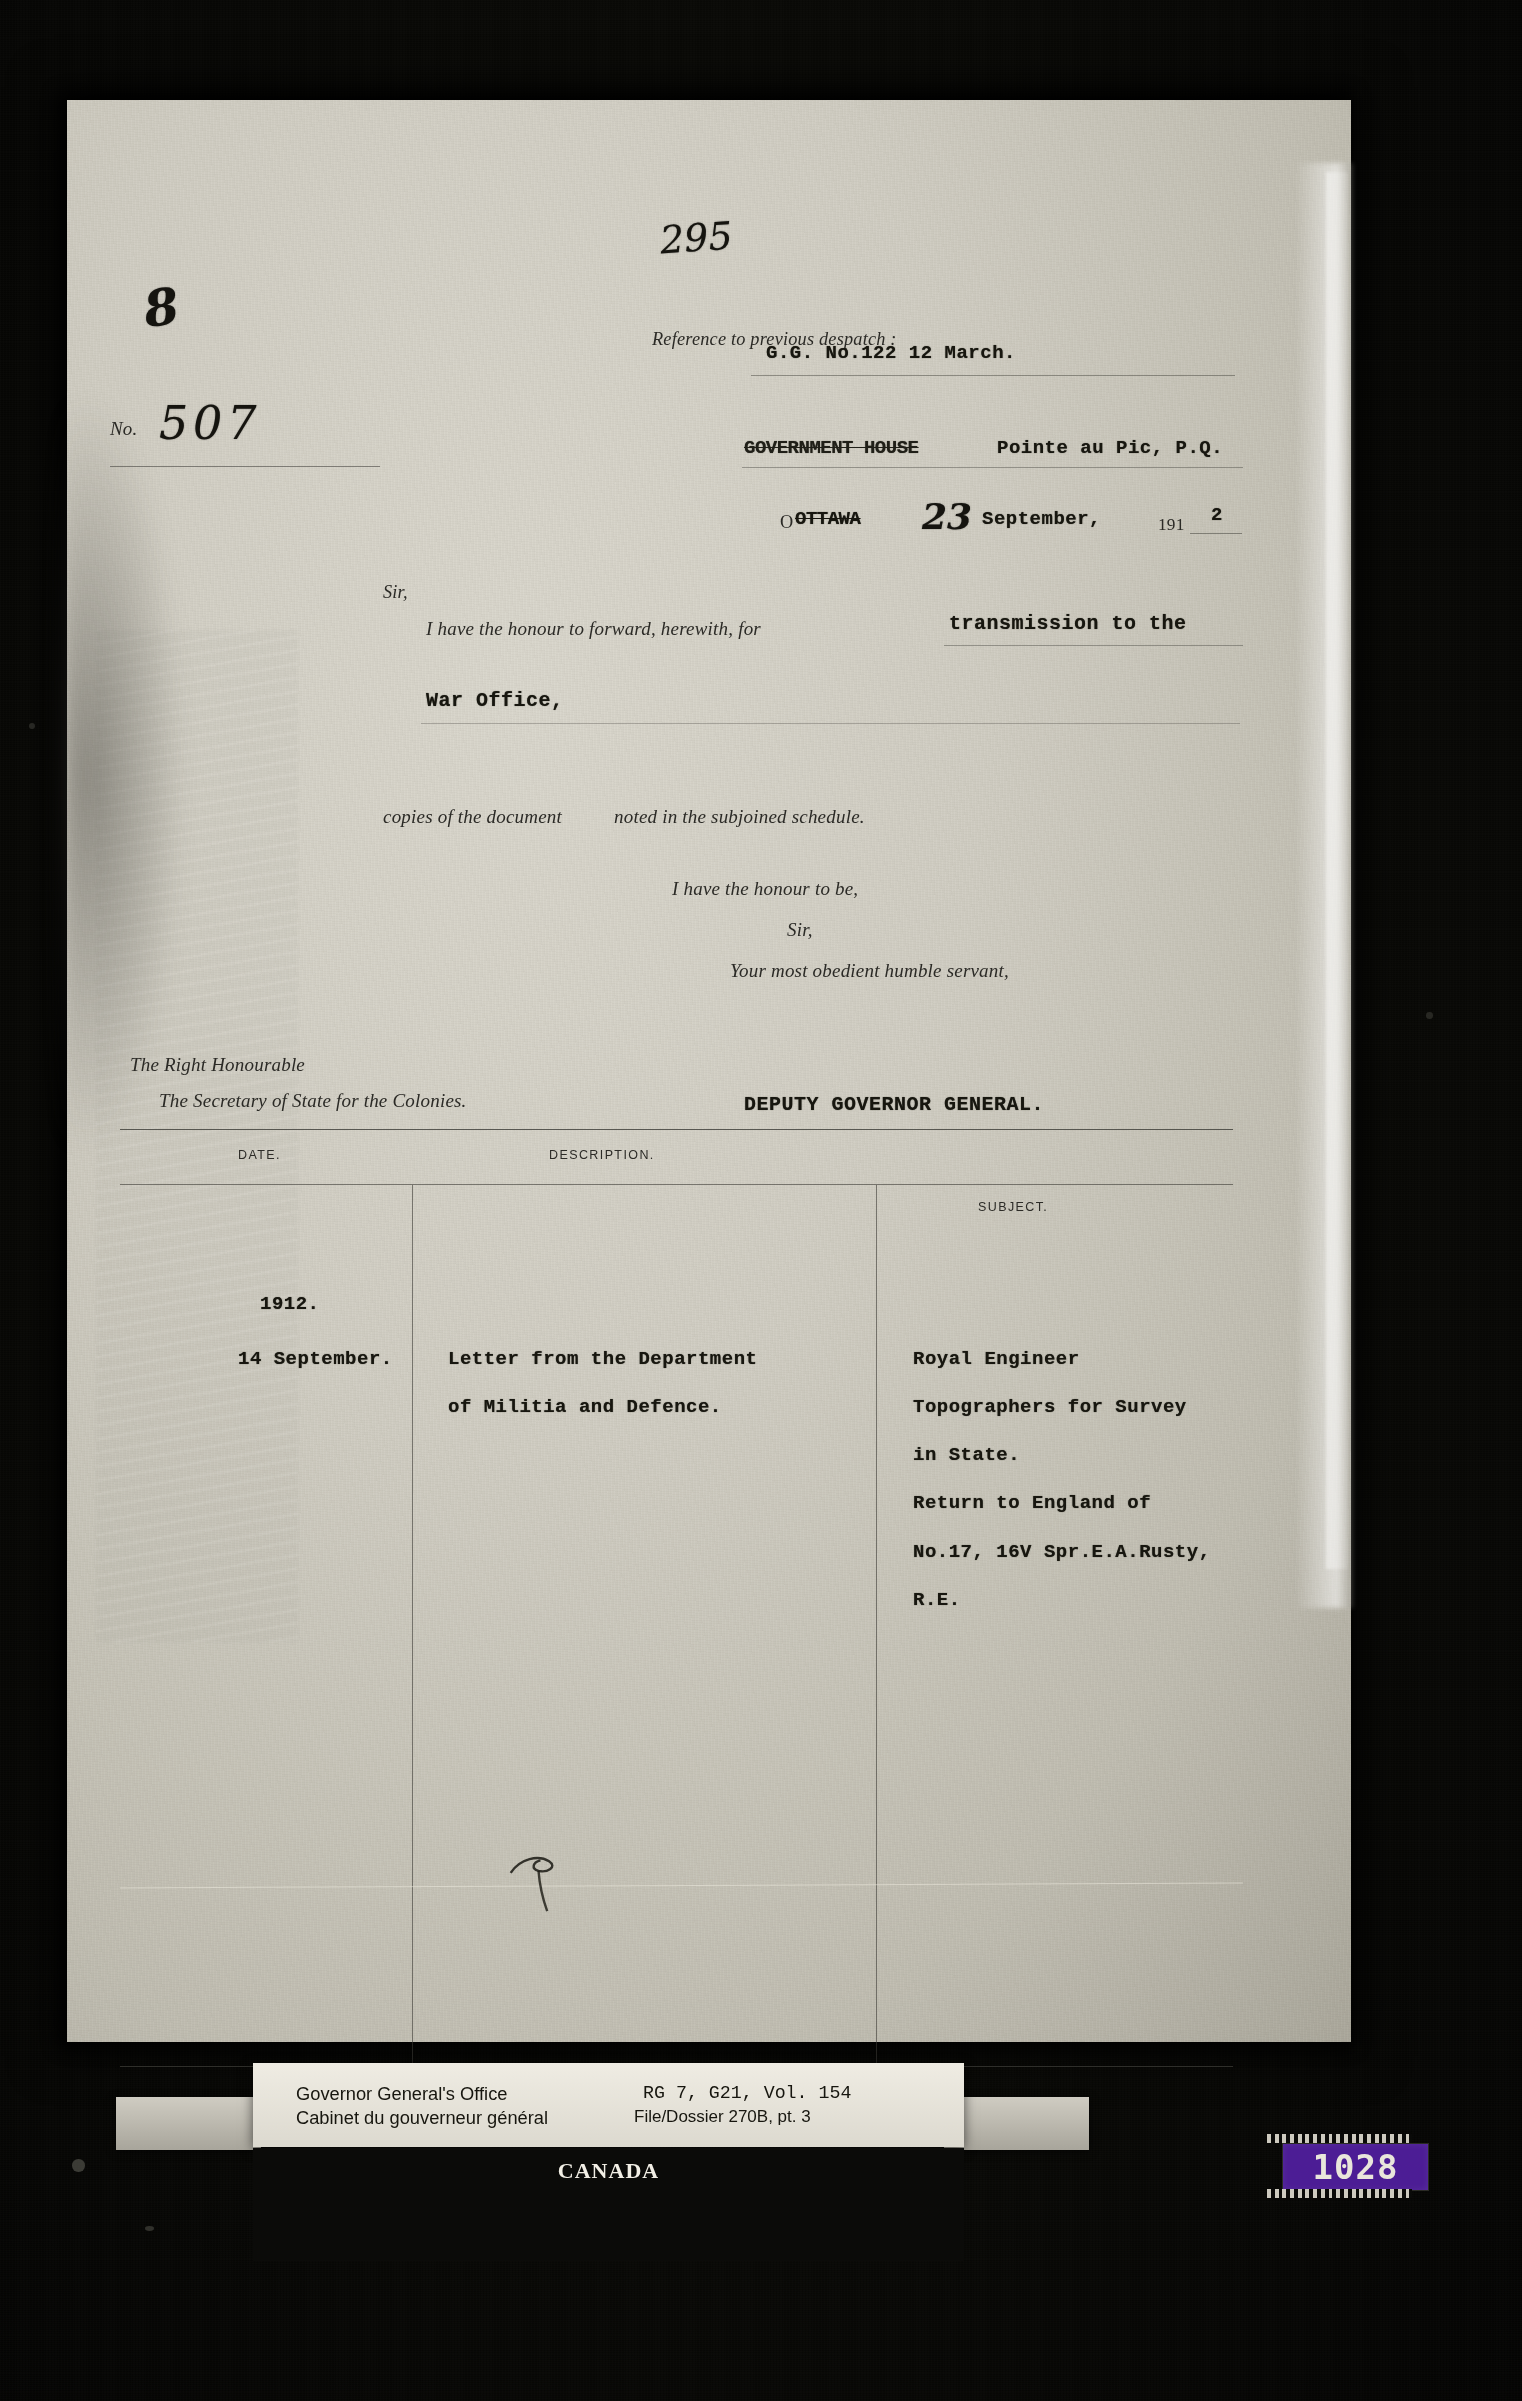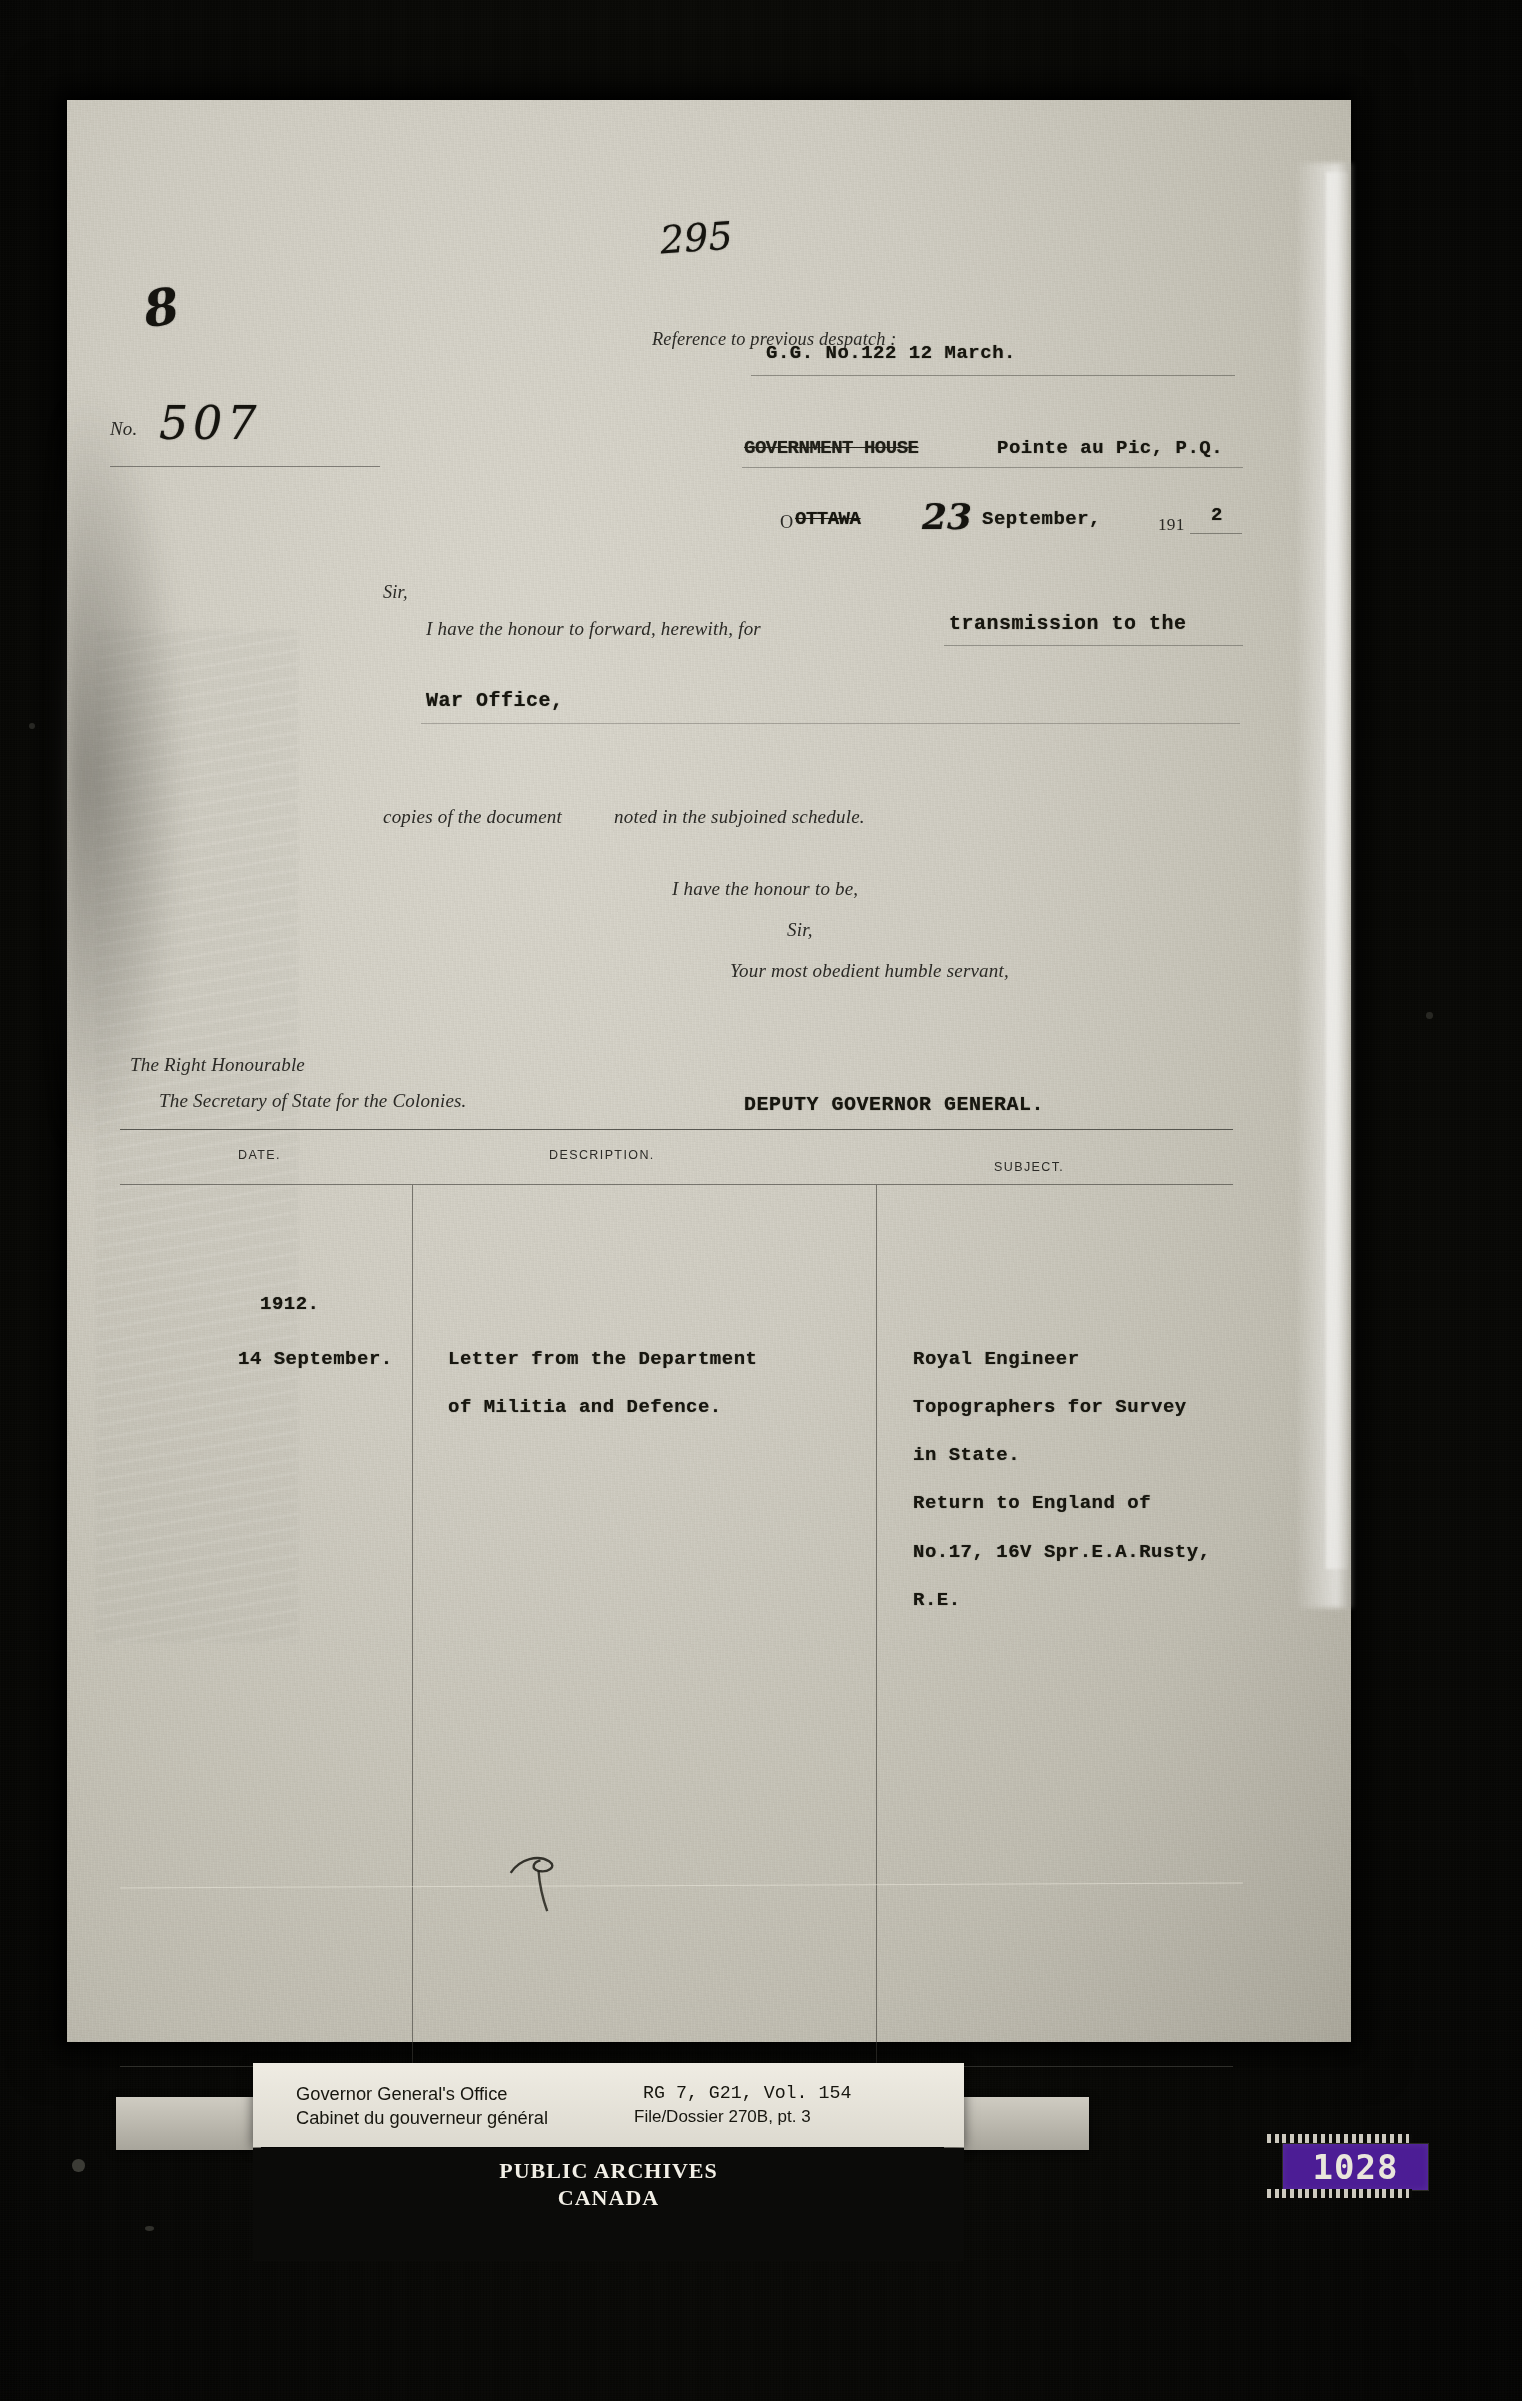--- a/index.html
+++ b/index.html
@@ -240,21 +240,21 @@
 
   <div class="form" style="left:63px;top:954px;font-size:19px;">The Right Honourable</div>
   <div class="form" style="left:92px;top:990px;font-size:19px;">The Secretary of State for the Colonies.</div>
 
   <div class="typed" style="left:677px;top:993px;font-size:20px;">DEPUTY GOVERNOR GENERAL.</div>
 
   <div class="rule" style="left:53px;top:1029px;width:1113px;height:1.4px;"></div>
 
   <div class="sched-head" style="left:171px;top:1048px;">DATE.</div>
   <div class="sched-head" style="left:482px;top:1048px;">DESCRIPTION.</div>
-  <div class="sched-head" style="left:911px;top:1060px;margin-left:16px;">SUBJECT.</div>
+  <div class="sched-head" style="left:911px;top:1100px;">SUBJECT.</div>
 
   <div class="rule" style="left:53px;top:1084px;width:1113px;height:1px;opacity:.6;"></div>
 
   <div class="rule" style="left:345px;top:1085px;width:1px;height:887px;opacity:.6;"></div>
   <div class="rule" style="left:809px;top:1085px;width:1px;height:887px;opacity:.6;"></div>
 
   <div class="typed" style="left:193px;top:1193px;font-size:19px;">1912.</div>
   <div class="typed" style="left:171px;top:1248px;font-size:19px;">14 September.</div>
 
   <div class="typed" style="left:381px;top:1248px;font-size:19px;">Letter from the Department</div>
@@ -281,21 +281,20 @@
 <div class="label-tab" style="left:944px;top:2097px;width:145px;height:53px;"></div>
 
 <div class="label-card" style="left:253px;top:2063px;width:711px;height:84px;">
   <div style="position:absolute;left:43px;top:20px;font-size:18.3px;">Governor General's Office</div>
   <div style="position:absolute;left:43px;top:44px;font-size:18.3px;">Cabinet du gouverneur général</div>
   <div style="position:absolute;left:390px;top:20px;font-size:18.3px;font-family:Liberation Mono, monospace;">RG 7, G21, Vol. 154</div>
   <div style="position:absolute;left:381px;top:44px;font-size:17px;">File/Dossier 270B, pt. 3</div>
 </div>
 
 <div class="label-dark" style="left:253px;top:2148px;width:711px;height:104px;padding-top:8.7px;">
-  <div style="font-size:22px;line-height:1.25;">PUBLIC ARCHIVES</div>
   <div style="font-size:22px;line-height:1.25;">CANADA</div>
 </div>
 
 <div class="counter-top" style="left:1267px;top:2134px;width:145px;height:8.7px;"></div>
 <div class="counter" style="left:1267px;top:2143px;width:145px;height:46px;font-size:34px;">
   <span>1028</span>
 </div>
 <div class="counter-bot" style="left:1267px;top:2189px;width:145px;height:8.7px;"></div>
 
 

